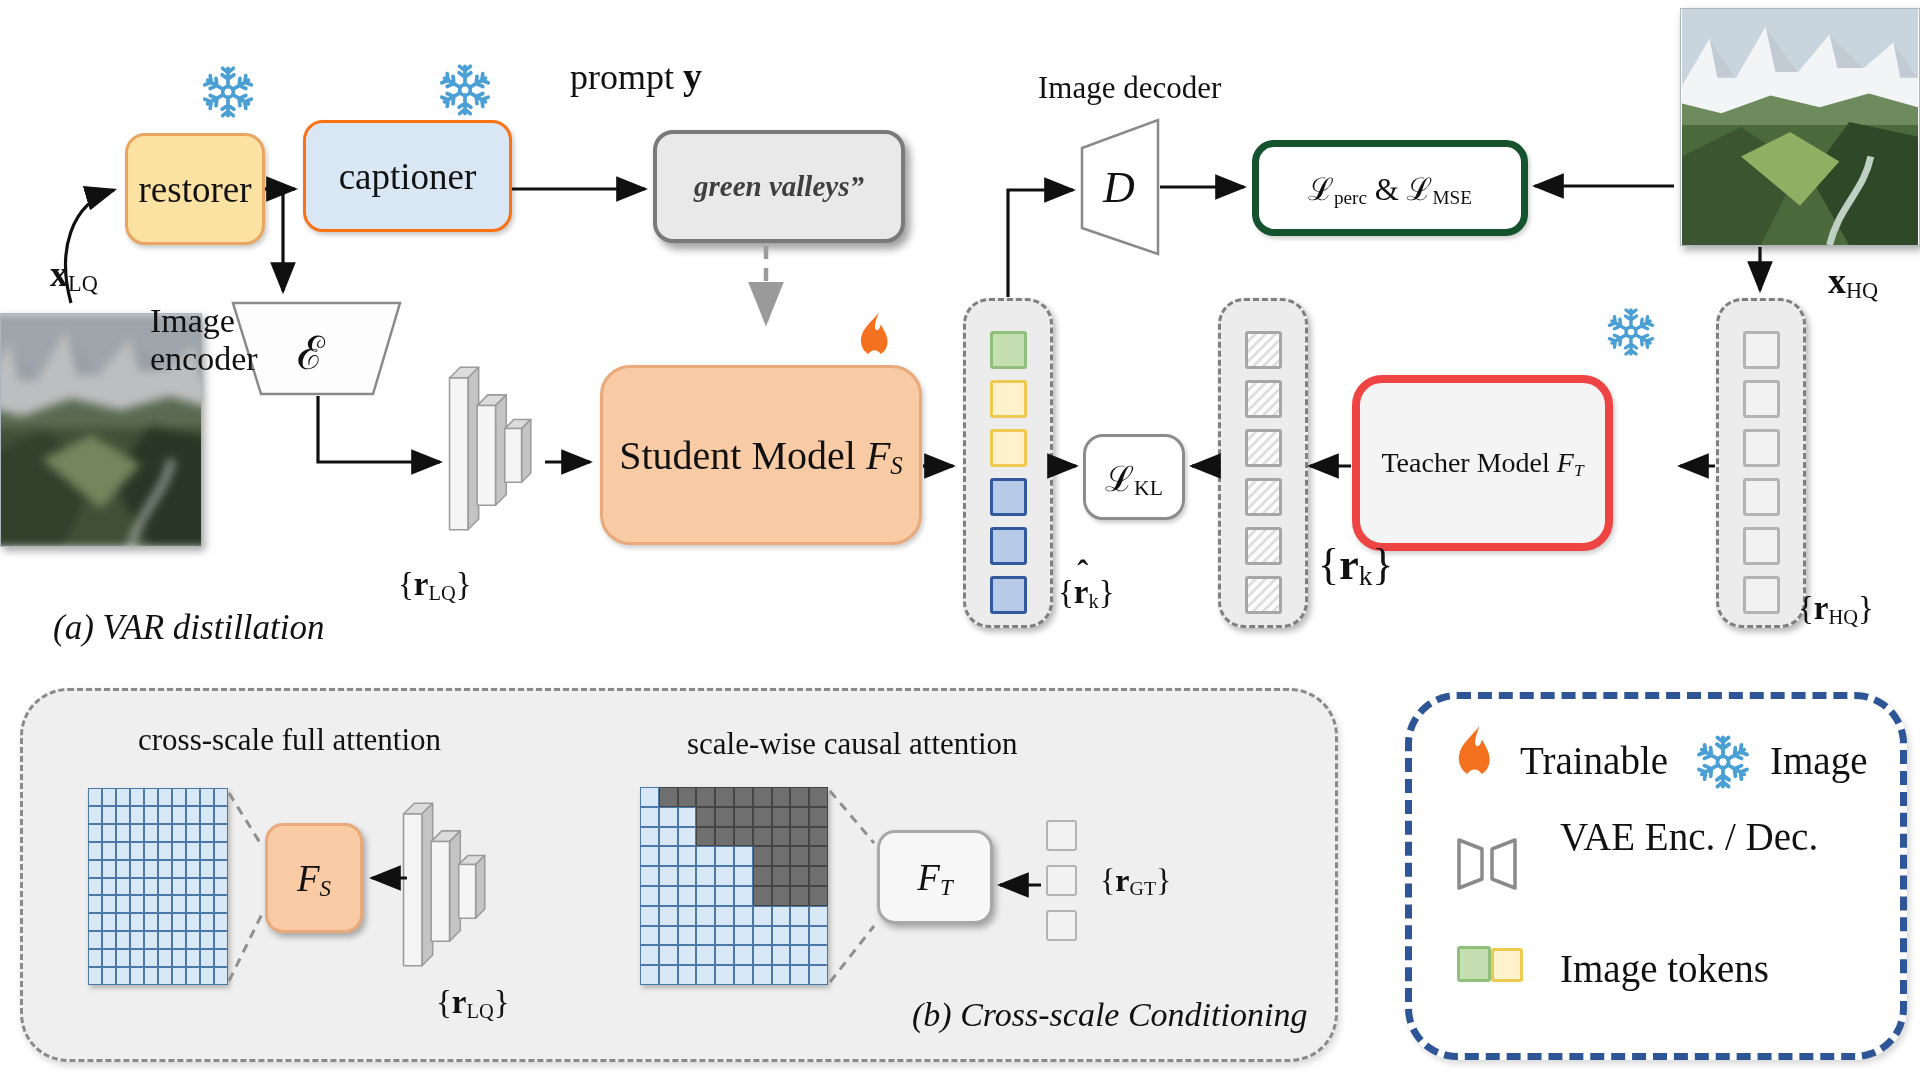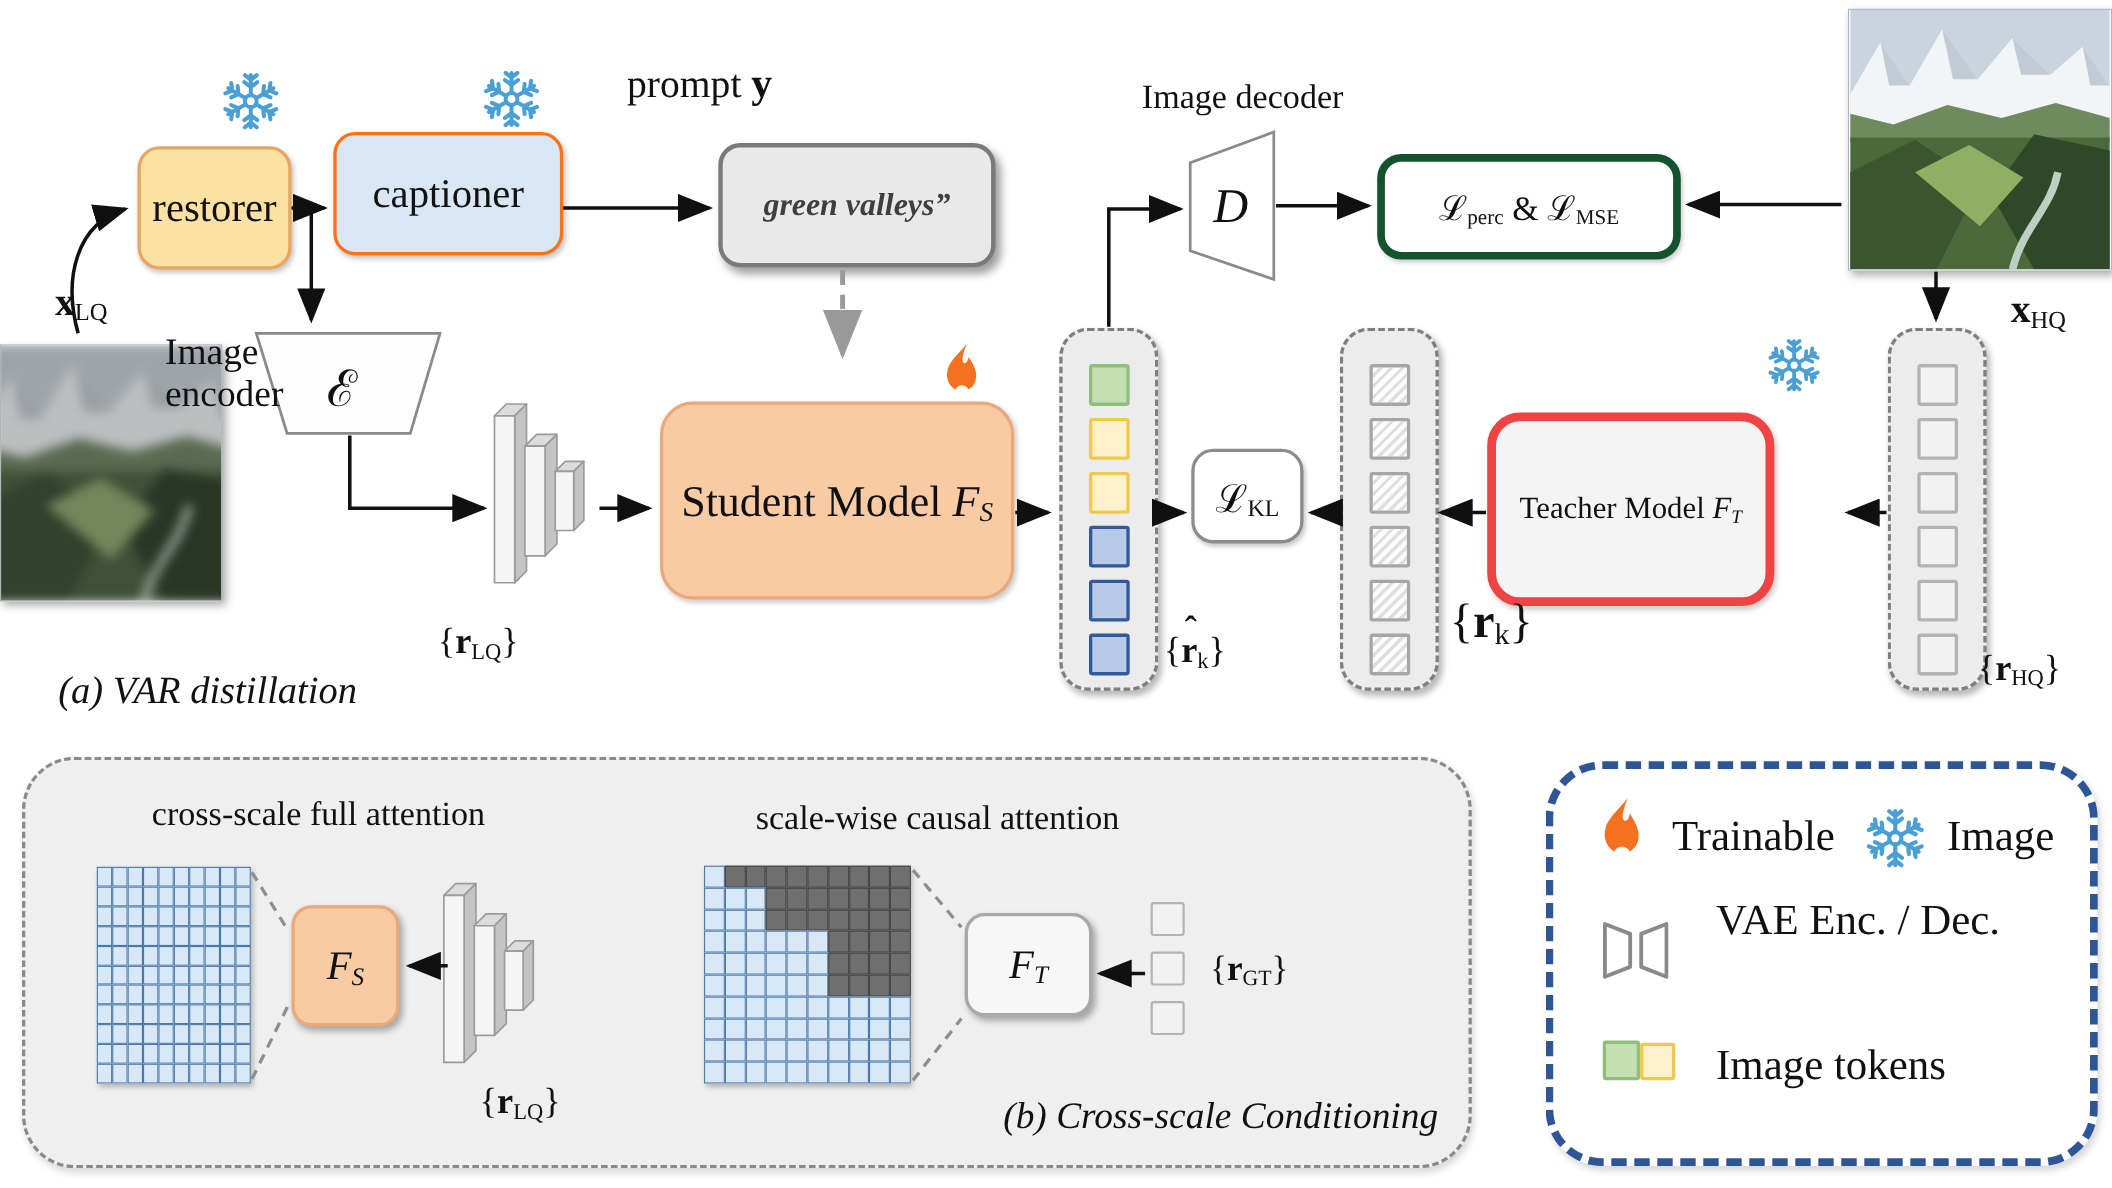--- a/index.html
+++ b/index.html
@@ -6,21 +6,21 @@
   body{width:1920px;height:1080px;position:relative;background:#ffffff;overflow:hidden;
        font-family:"Liberation Serif","DejaVu Serif",serif;color:#111}
   .box{position:absolute;display:flex;align-items:center;justify-content:center;box-sizing:border-box;z-index:2}
   #restorer{left:125px;top:133px;width:140px;height:112px;background:#FCE2A2;border:3px solid #E8A660;border-radius:20px;font-size:37px;box-shadow:2px 3px 5px rgba(0,0,0,.22)}
   #captioner{left:303px;top:120px;width:209px;height:112px;background:#D9E6F4;border:3px solid #f97316;border-radius:20px;font-size:37px;box-shadow:2px 3px 5px rgba(0,0,0,.22)}
   #promptbox{left:653px;top:130px;width:252px;height:113px;background:#E9E9E9;border:4px solid #7A7A7A;border-radius:20px;
              flex-direction:column;font-size:29px;font-weight:700;font-style:italic;color:#3F3F3F;line-height:1.3;
              box-shadow:5px 6px 8px rgba(0,0,0,.38)}
   #student{left:600px;top:365px;width:322px;height:180px;background:#F8CBA4;border:3px solid #E9A97B;border-radius:30px;font-size:40px;box-shadow:2px 3px 5px rgba(0,0,0,.2)}
   #teacher{left:1352px;top:375px;width:261px;height:176px;background:#F4F4F4;border:8px solid #ef4444;border-radius:30px;font-size:28px;box-shadow:2px 3px 5px rgba(0,0,0,.2)}
-  #lkl{left:1083px;top:408px;width:102px;height:86px;background:#fff;border:3px solid #8C8C8C;border-radius:20px;font-size:35px;box-shadow:2px 3px 4px rgba(0,0,0,.2)}
+  #lkl{left:1083px;top:434px;width:102px;height:86px;background:#fff;border:3px solid #8C8C8C;border-radius:20px;font-size:35px;box-shadow:2px 3px 4px rgba(0,0,0,.2)}
   #lperc{left:1252px;top:140px;width:276px;height:96px;background:#fff;border:7px solid #14532d;border-radius:22px;font-size:31px;box-shadow:2px 3px 4px rgba(0,0,0,.18)}
   #fsbox{left:265px;top:823px;width:98px;height:110px;background:#F8CBA4;border:3px solid #E9A97B;border-radius:18px;font-size:37px;box-shadow:3px 4px 6px rgba(0,0,0,.3)}
   #ftbox{left:877px;top:830px;width:116px;height:94px;background:#F7F7F7;border:3px solid #A8A8A8;border-radius:18px;font-size:37px;box-shadow:3px 4px 6px rgba(0,0,0,.3)}
   #panelb{left:20px;top:688px;width:1318px;height:374px;background:#EFEFEF;border:3px dashed #8A8A8A;border-radius:48px;z-index:0;box-shadow:2px 4px 7px rgba(0,0,0,.15)}
   #legend{left:1405px;top:692px;width:502px;height:368px;background:#fff;border:7px dashed #2E5596;border-radius:52px;z-index:1;box-shadow:3px 4px 6px rgba(0,0,0,.15)}
   .tokcol{position:absolute;width:90px;height:330px;background:#ECECEC;border:3px dashed #7F7F7F;border-radius:26px;
           box-shadow:3px 4px 6px rgba(0,0,0,.28);display:flex;flex-direction:column;align-items:center;gap:11px;
           padding-top:30px;box-sizing:border-box;z-index:2}
   #col-student{left:963px;top:298px}
   #col-rk{left:1218px;top:298px}

